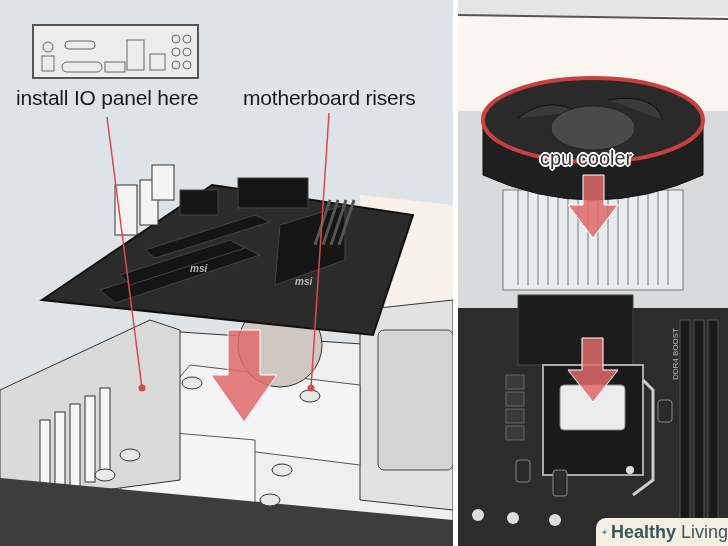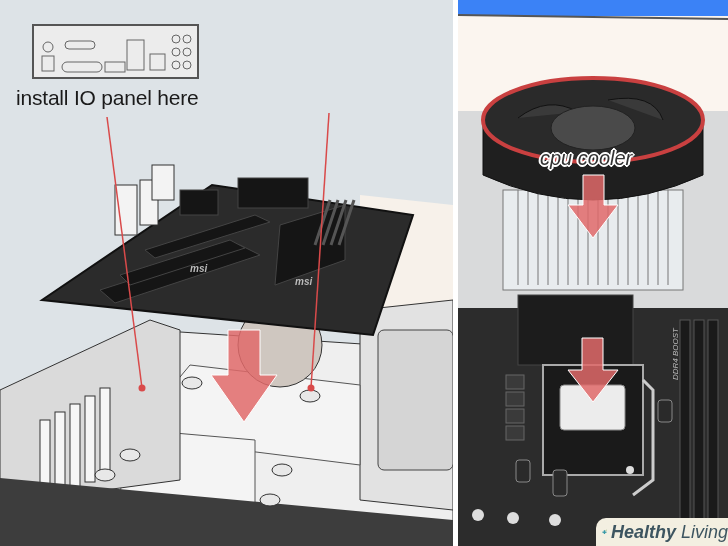--- a/index.html
+++ b/index.html
@@ -1,19 +1,19 @@
 <!DOCTYPE html>
 <html><head>
 <meta charset="utf-8">
 <style>
   html,body{margin:0;padding:0;background:#fff;}
   body{width:728px;height:546px;position:relative;overflow:hidden;font-family:"Liberation Sans",sans-serif;}
   .panel{position:absolute;top:0;overflow:hidden;}
   #left{left:0;width:453px;height:546px;background:#dde3e7;}
-  #right{left:458px;width:270px;height:546px;background:#3b82f6;font-style:italic;}
+  #right{left:458px;width:270px;height:546px;background:#e5e5e5;}
   .gap{position:absolute;left:453px;top:0;width:5px;height:546px;background:#fff;}
   svg{position:absolute;left:0;top:0;}
   .label{position:absolute;color:#1a1a1a;font-size:21px;white-space:nowrap;letter-spacing:-0.2px;}
   .outlined{position:absolute;font-size:20px;color:#333;white-space:nowrap;
     text-shadow:-2px 0 #fff,2px 0 #fff,0 -2px #fff,0 2px #fff,-1px -1px #fff,1px 1px #fff,-1px 1px #fff,1px -1px #fff;}
   .watermark{position:absolute;right:0;bottom:0;width:132px;height:28px;background:#f3efe1;border-top-left-radius:10px;
     display:flex;align-items:center;padding-left:6px;box-sizing:border-box;}
   .wm-text{font-size:18px;color:#3d5560;margin-left:4px;white-space:nowrap;text-align:right;}
   .wm-text b{font-weight:bold;}
 </style>
@@ -96,20 +96,21 @@
     </g>
 
     <line x1="107" y1="117" x2="142" y2="388" stroke="#d94a4a" stroke-width="1.5"></line>
     <circle cx="142" cy="388" r="3.5" fill="#d94a4a"></circle>
     <line x1="329" y1="113" x2="311" y2="388" stroke="#d94a4a" stroke-width="1.5"></line>
     <circle cx="311" cy="388" r="3.5" fill="#d94a4a"></circle>
 
     <polygon points="228,330 260,330 260,375 277,375 244,422 211,375 228,375" fill="#e06a6a" fill-opacity="0.85" stroke="#fff" stroke-width="1"></polygon>
   </svg>
   <div class="label" style="left:16px;top:86px;">install IO panel here</div>
+  <div class="label" style="left:243px;top:86px;">motherboard risers</div>
 </div>
 
 <div class="gap"></div>
 
 <div id="right" class="panel">
   <svg width="270" height="546" viewBox="0 0 270 546">
     <rect x="0" y="16" width="270" height="95" fill="#fbf5ef"></rect>
     <line x1="0" y1="15" x2="270" y2="19" stroke="#555" stroke-width="2"></line>
     <rect x="0" y="111" width="270" height="200" fill="#d9dadb"></rect>
 

